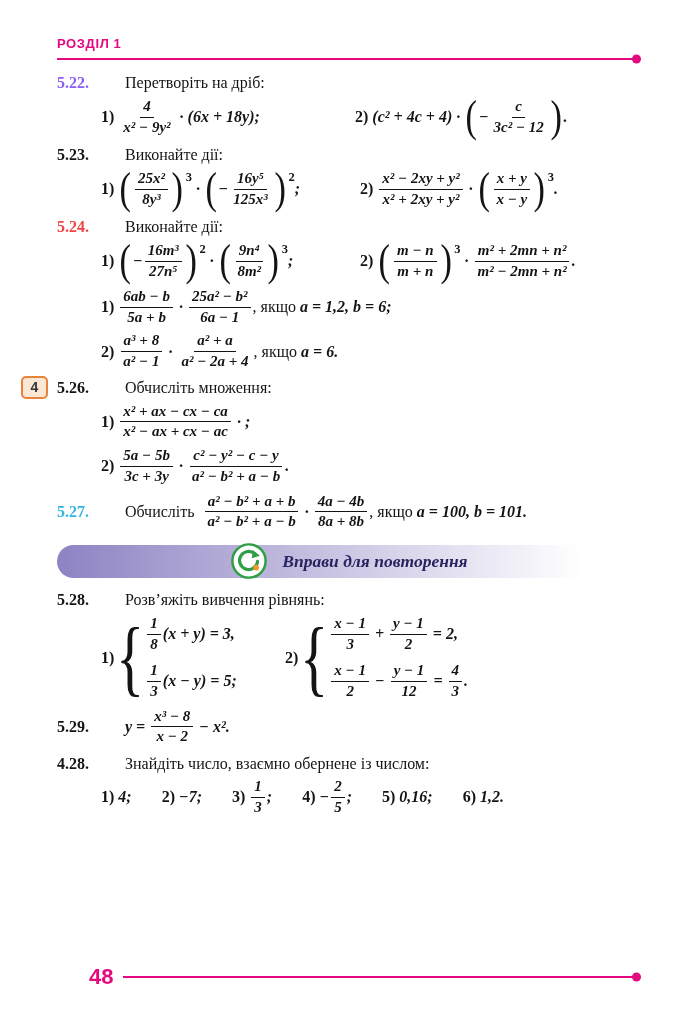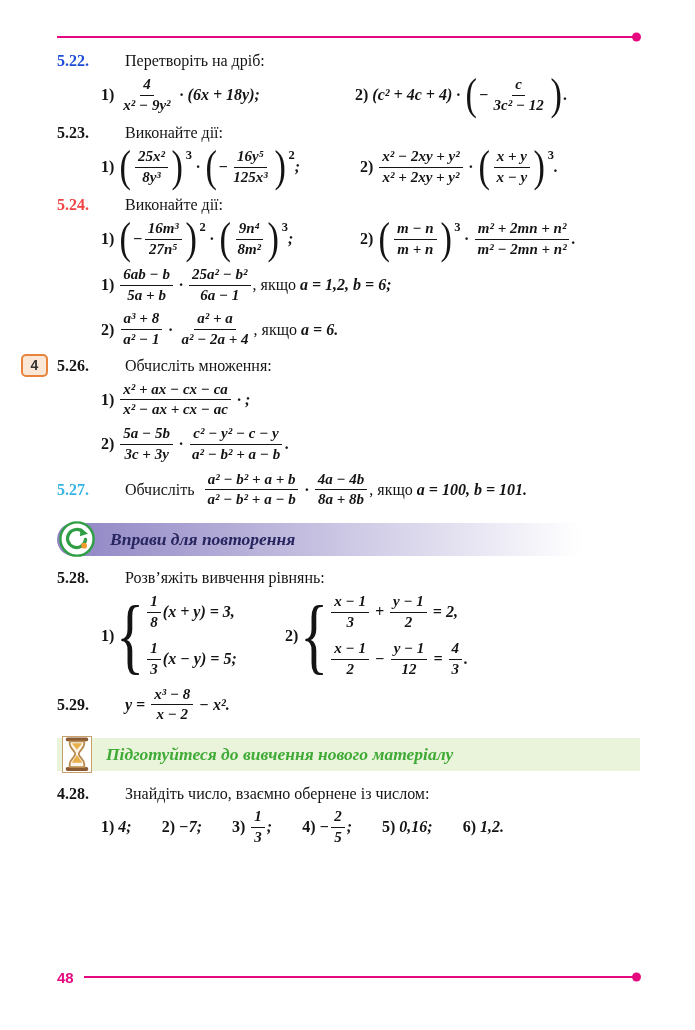--- a/index.html
+++ b/index.html
@@ -20,22 +20,23 @@
   .rule{position:relative;height:2px;background:var(--accent,#e5097f);flex:1;}
   .rule .dot{
     position:absolute;right:-1px;top:50%;transform:translateY(-50%);
     width:9px;height:9px;border-radius:50%;background:var(--accent,#e5097f);
   }
   .pagefoot{
     position:absolute;left:57px;right:55px;bottom:44px;height:18px;
     display:flex;align-items:center;gap:10px;
   }
   .pagenum{
-    font-family:"Liberation Sans",sans-serif;font-weight:bold;font-size:15px;
+    font-family:"Liberation Sans",sans-serif;font-weight:bold;font-size:22px;
     color:var(--accent,#e5097f);
+    margin-left:32px;
   }
   
   .content{margin-top:12px;}
   .problem{margin-bottom:7px;position:relative;}
   .phead{display:flex;align-items:center;white-space:pre;min-height:21px;}
   .pnum{font-weight:bold;padding-right:8px;}
   .htext{display:inline-flex;align-items:center;white-space:pre;flex-wrap:nowrap;margin-left:28px;}
   .prow{display:grid;grid-template-columns:1fr;padding-left:44px;margin:4px 0 6px;align-items:center;}
   .prow.two{grid-template-columns:var(--c1,258px) 1fr;}
   .cell{display:flex;align-items:center;white-space:pre;}
@@ -69,42 +70,43 @@
   
   .level-icon{
     position:absolute;left:-36px;top:-2px;width:27px;height:23px;
     border:2px solid #e8833c;background:#fbe7d5;border-radius:5px;
     display:flex;align-items:center;justify-content:center;
     font-family:"Liberation Sans",sans-serif;font-weight:bold;font-size:14px;color:#333;
     box-sizing:border-box;
   }
   
   .banner{display:flex;align-items:center;height:33px;margin:14px 0 12px;position:relative;}
-  .banner.review{border-radius:17px 4px 4px 17px;}
+  .banner.review{border-radius:17px 4px 4px 17px;justify-content:center;}
   .bicon{width:38px;height:38px;margin-left:1px;flex:0 0 auto;display:flex;}
   .bicon svg{width:100%;height:100%;}
   .bicon-box{
     width:30px;height:37px;margin-left:5px;background:#fff;border:1.4px solid #c9a06a;
     display:flex;align-items:center;justify-content:center;flex:0 0 auto;box-sizing:border-box;
   }
   .btext{font-style:italic;font-weight:bold;font-size:17.5px;margin-left:14px;white-space:pre;}
 </style>
 </head>
 <body>
 
 <div class="page">
   <header class="pagehead">
+    <div class="chapter">РОЗДІЛ 1</div>
     <div class="rule">
         <span class="dot"></span>
       </div>
   </header>
 
   <main class="content">
       <div class="problem">
-        <div class="phead"><span class="pnum" style="color: #1d4ed8;">5.22.</span><span class="htext"><span class="rt">Перетворіть на дріб:</span></span></div>
+        <div class="phead"><span class="pnum" style="color: #8b5cf6;">5.22.</span><span class="htext"><span class="rt">Перетворіть на дріб:</span></span></div>
         <div class="prow two" style="--c1: 254px;">
           <span class="cell"><span class="bt">1) </span><span class="frac"><span class="num">4</span><span class="den">x² − 9y²</span></span><span class="mt"> · (6x + 18y);</span></span>
           <span class="cell"><span class="bt">2) </span><span class="mt">(c² + 4c + 4) · </span><span class="group"><span class="paren">(</span><span class="ginner"><span class="mt">−</span><span class="frac"><span class="num">c</span><span class="den">3c² − 12</span></span></span><span class="paren">)</span></span><span class="mt">.</span></span>
         </div>
       </div>
       <div class="problem">
         <div class="phead"><span class="pnum">5.23.</span><span class="htext"><span class="rt">Виконайте дії:</span></span></div>
         <div class="prow two" style="--c1: 259px;">
           <span class="cell"><span class="bt">1) </span><span class="group"><span class="paren">(</span><span class="ginner"><span class="frac"><span class="num">25x²</span><span class="den">8y³</span></span></span><span class="paren">)</span><span class="gsup">3</span></span><span class="mt"> · </span><span class="group"><span class="paren">(</span><span class="ginner"><span class="mt">−</span><span class="frac"><span class="num">16y⁵</span><span class="den">125x³</span></span></span><span class="paren">)</span><span class="gsup">2</span></span><span class="mt">;</span></span>
           <span class="cell"><span class="bt">2) </span><span class="frac"><span class="num">x² − 2xy + y²</span><span class="den">x² + 2xy + y²</span></span><span class="mt"> · </span><span class="group"><span class="paren">(</span><span class="ginner"><span class="frac"><span class="num">x + y</span><span class="den">x − y</span></span></span><span class="paren">)</span><span class="gsup">3</span></span><span class="mt">.</span></span>
@@ -151,32 +153,20 @@
       <div class="problem">
         <div class="phead"><span class="pnum">5.28.</span><span class="htext"><span class="rt">Розв’яжіть вивчення рівнянь:</span></span></div>
         <div class="prow two" style="--c1: 184px;">
           <span class="cell"><span class="bt">1) </span><span class="sys"><span class="brace">{</span><span class="sysrows"><span class="sysrow"><span class="frac"><span class="num">1</span><span class="den">8</span></span><span class="mt">(x + y) = 3,</span></span><span class="sysrow"><span class="frac"><span class="num">1</span><span class="den">3</span></span><span class="mt">(x − y) = 5;</span></span></span></span></span>
           <span class="cell"><span class="bt">2) </span><span class="sys"><span class="brace">{</span><span class="sysrows"><span class="sysrow"><span class="frac"><span class="num">x − 1</span><span class="den">3</span></span><span class="mt"> + </span><span class="frac"><span class="num">y − 1</span><span class="den">2</span></span><span class="mt"> = 2,</span></span><span class="sysrow"><span class="frac"><span class="num">x − 1</span><span class="den">2</span></span><span class="mt"> − </span><span class="frac"><span class="num">y − 1</span><span class="den">12</span></span><span class="mt"> = </span><span class="frac"><span class="num">4</span><span class="den">3</span></span><span class="mt">.</span></span></span></span></span>
         </div>
       </div>
       <div class="problem">
         <div class="phead"><span class="pnum">5.29.</span><span class="htext"><span class="mt">y = </span><span class="frac"><span class="num">x³ − 8</span><span class="den">x − 2</span></span><span class="mt"> − x².</span></span></div>
       </div>
-      <div class="banner prepare" style="background: rgb(234, 244, 218);">
-        <span class="bicon-box">
-          <svg viewBox="0 0 20 26">
-            <rect x="2" y="1" width="16" height="2.8" rx="1.2" fill="#8a5a33"></rect>
-            <rect x="2" y="22.2" width="16" height="2.8" rx="1.2" fill="#8a5a33"></rect>
-            <path d="M4.8 3.8 h10.4 v1.8 c0 3.4 -3.9 4.8 -3.9 7.2 c0 2.4 3.9 3.8 3.9 7.2 v2.2 h-10.4 v-2.2 c0 -3.4 3.9 -4.8 3.9 -7.2 c0 -2.4 -3.9 -3.8 -3.9 -7.2 z" fill="#fdf6ec" stroke="#b98a4e" stroke-width="1.3"></path>
-            <path d="M6.6 5.2 c0.7 2.4 3.4 3.4 3.4 5.2 c0 -1.8 2.7 -2.8 3.4 -5.2 z" fill="#e8b04a"></path>
-            <path d="M10 13.6 l3.8 5.6 h-7.6 z" fill="#e8b04a"></path>
-          </svg>
-        </span>
-        <span class="btext" style="color: rgb(63, 170, 54);">Підготуйтеся до вивчення нового матеріалу</span>
-      </div>
       <div class="problem">
         <div class="phead"><span class="pnum">4.28.</span><span class="htext"><span class="rt">Знайдіть число, взаємно обернене із числом:</span></span></div>
         <div class="prow">
           <span class="cell"><span class="bt">1) </span><span class="mt">4;</span><span class="gap" style="width: 30px;"></span><span class="bt">2) </span><span class="mt">−7;</span><span class="gap" style="width: 30px;"></span><span class="bt">3) </span><span class="frac"><span class="num">1</span><span class="den">3</span></span><span class="mt">;</span><span class="gap" style="width: 30px;"></span><span class="bt">4) </span><span class="mt">−</span><span class="frac"><span class="num">2</span><span class="den">5</span></span><span class="mt">;</span><span class="gap" style="width: 30px;"></span><span class="bt">5) </span><span class="mt">0,16;</span><span class="gap" style="width: 30px;"></span><span class="bt">6) </span><span class="mt">1,2.</span></span>
         </div>
       </div>
     </main>
 
   <footer class="pagefoot">
     <span class="pagenum">48</span>

